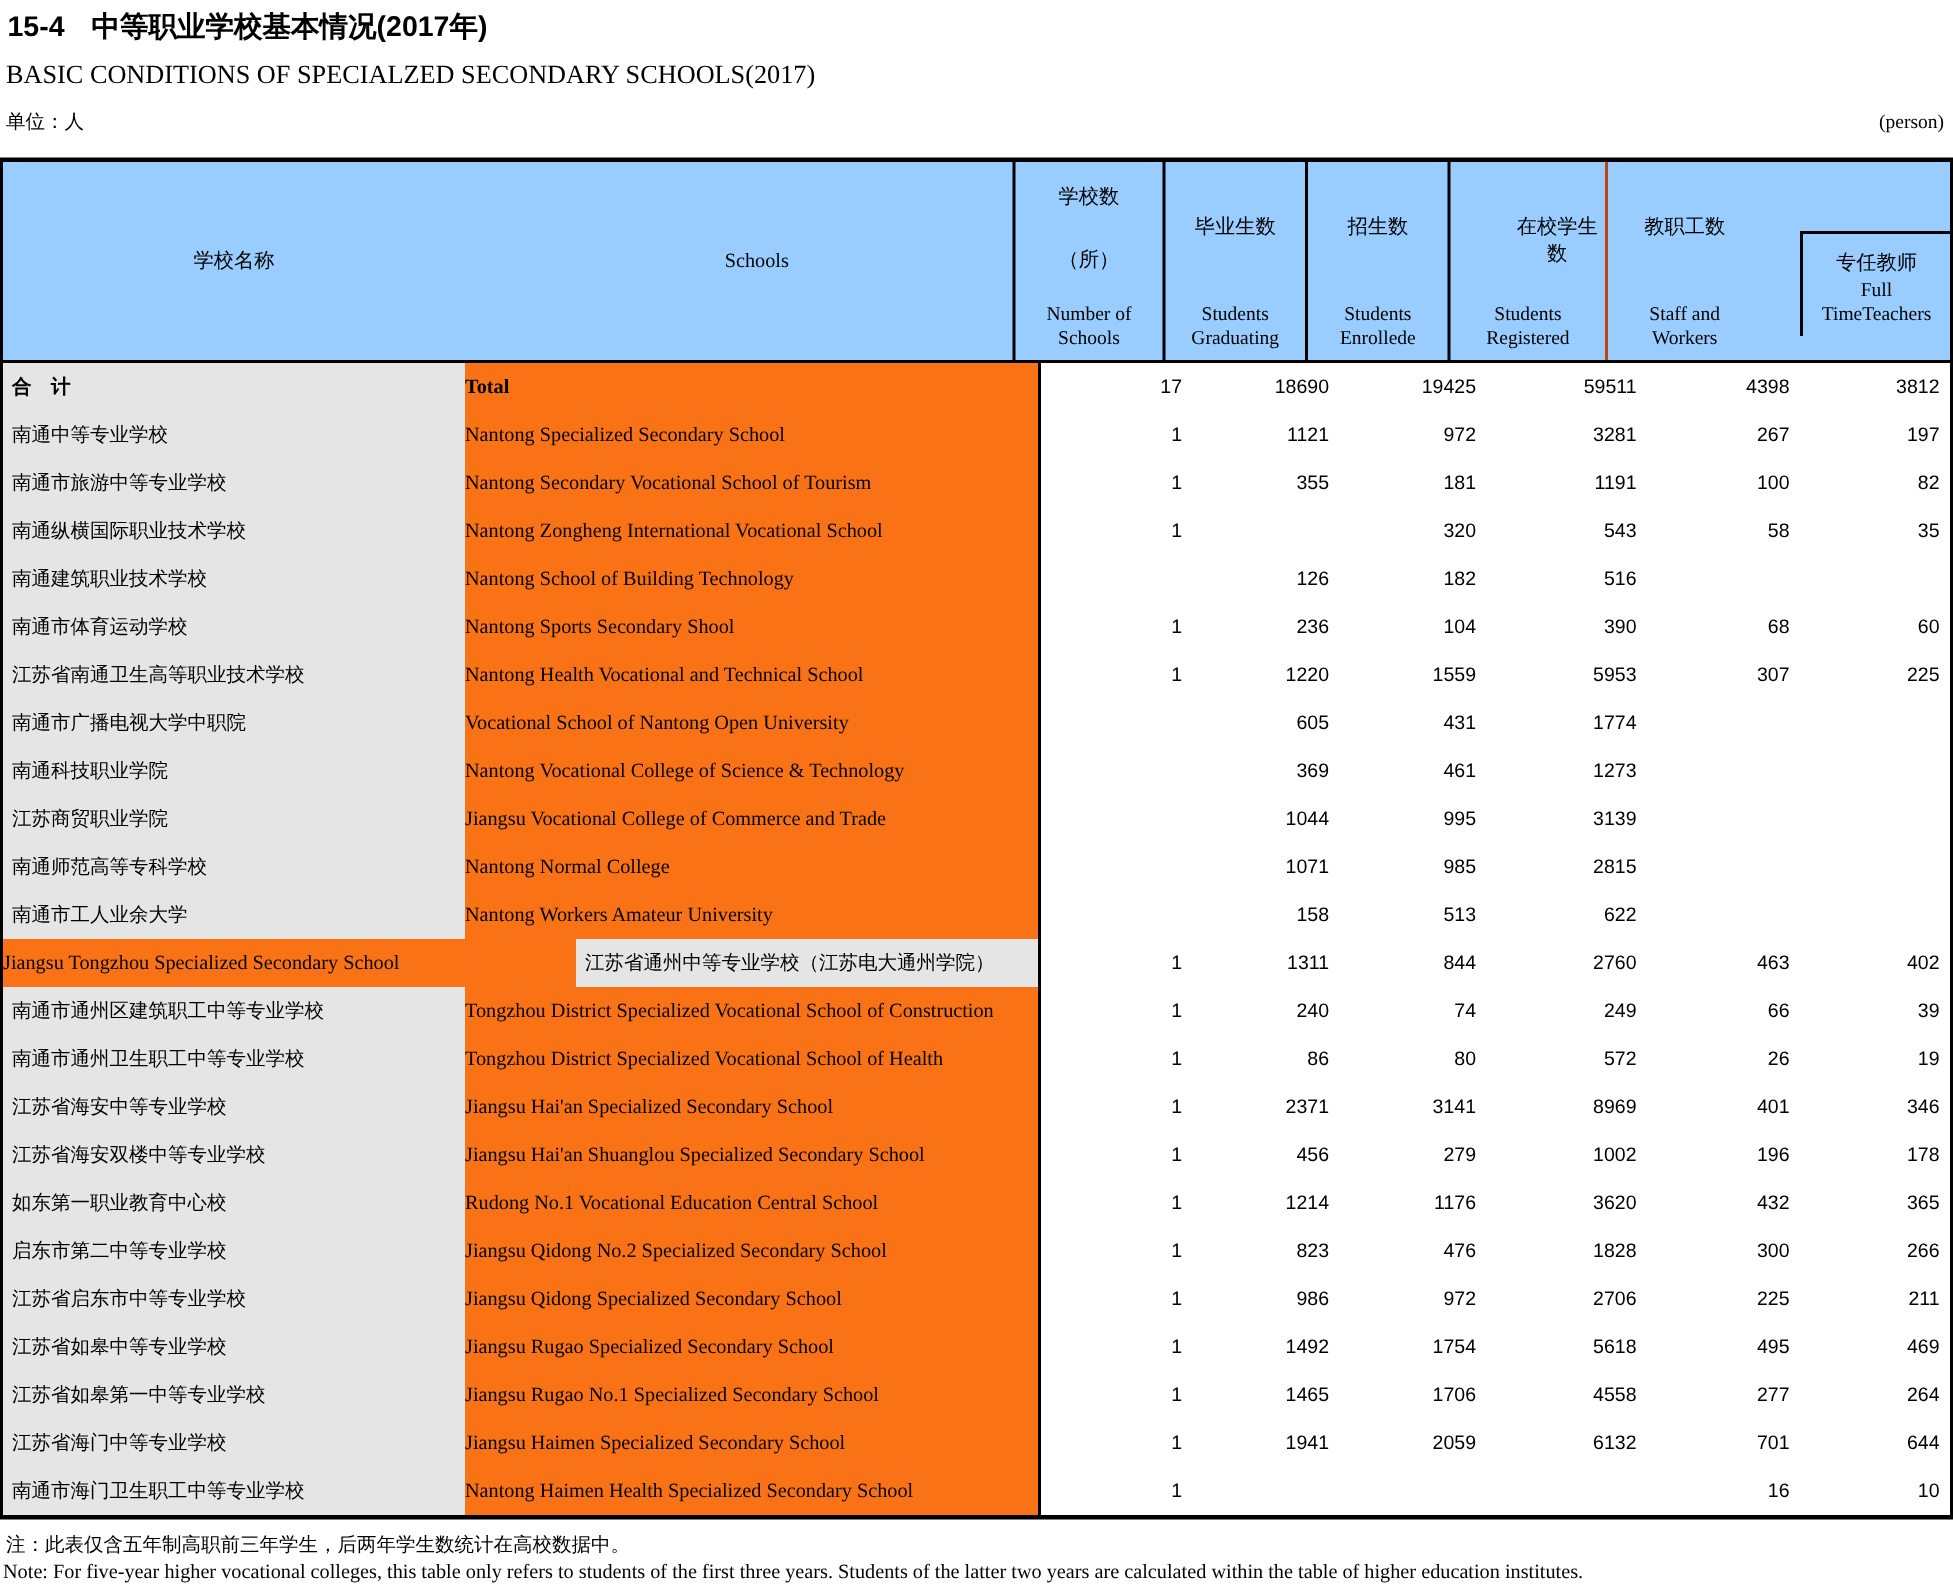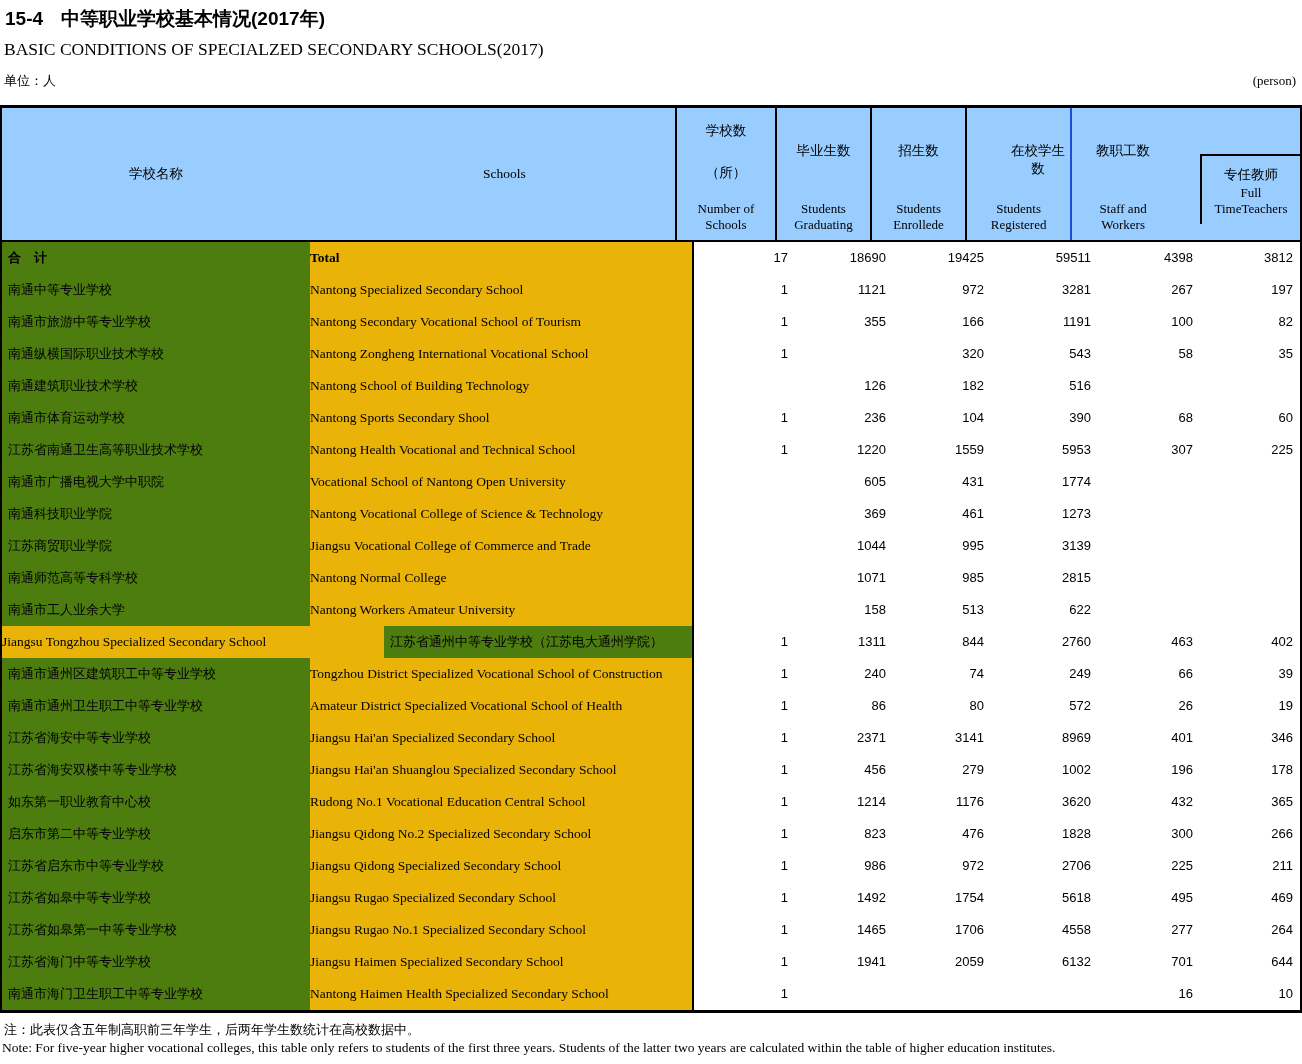--- a/index.html
+++ b/index.html
@@ -26,32 +26,32 @@
                          font-family: "Liberation Serif", "DejaVu Serif", serif; font-size: 13.5px; }
 
   .th-num { position: relative; border-left: 2px solid #000; font-size: 13.5px; text-align: center; }
   .th-num .zh1 { margin-top: 34px; }
   .th-num.tall .zh1 { margin-top: 14px; }
   .th-num .zh2 { margin-top: 24px; }
   .th-en { position: absolute; bottom: 7px; left: 0; right: 0; text-align: center;
            font-family: "Liberation Serif", "DejaVu Serif", serif; font-size: 13px; line-height: 16px; }
   .c0 { width: 103px; } .c1 { width: 98px; } .c2 { width: 98px; } .c3 { width: 107px; padding-left: 39px; }
 
-  .th-staff { position: relative; width: 237px; border-left: 2px solid #1d4ed8; font-size: 13.5px; }
+  .th-staff { position: relative; width: 237px; border-left: 2px solid #c2410c; font-size: 13.5px; }
   .staff-main { position: absolute; left: 0; top: 0; width: 102px; height: 100%; text-align: center; }
   .staff-main .zh1 { margin-top: 34px; }
   .sub-box { position: absolute; right: 0; top: 46px; bottom: 16px; width: 100px;
              border-left: 2px solid #000; border-top: 2px solid #000; text-align: center; }
   .sub-box .zh1 { margin-top: 10px; }
 
   
   .tbody .tr { display: flex; height: 32px; line-height: 32px; }
   .td { overflow: visible; white-space: nowrap; }
-  .td.zh { width: 308px; padding-left: 6px; background: #4d7c0f; font-size: 13px; }
-  .td.en { flex: 1; background: #eab308; font-family: "Liberation Serif", "DejaVu Serif", serif; font-size: 13.5px; }
+  .td.zh { width: 308px; padding-left: 6px; background: #e5e5e5; font-size: 13px; }
+  .td.en { flex: 1; background: #f97316; font-family: "Liberation Serif", "DejaVu Serif", serif; font-size: 13.5px; }
   .td.num { text-align: right; padding-right: 7px; background: #ffffff; font-size: 13px; }
   .td.num.n0 { width: 103px; border-left: 2px solid #000; }
   .td.num.n1 { width: 98px; } .td.num.n2 { width: 98px; } .td.num.n3 { width: 107px; }
   .td.num.n4 { width: 102px; } .td.num.n5 { width: 100px; }
   .tr.bold .td.zh, .tr.bold .td.en { font-weight: bold; }
 
   .note-zh { margin: 9px 0 0 4px; font-size: 13px; line-height: 16px; }
   .note-en { margin: 1px 0 0 2px; font-family: "Liberation Serif", "DejaVu Serif", serif;
              font-size: 13.5px; line-height: 17px; }
 </style>
@@ -149,21 +149,21 @@
     <div class="td num n2">972</div>
     <div class="td num n3">3281</div>
     <div class="td num n4">267</div>
     <div class="td num n5">197</div>
   </div>
         <div class="tr">
     <div class="td zh">南通市旅游中等专业学校</div>
     <div class="td en">Nantong Secondary Vocational School of Tourism</div>
     <div class="td num n0">1</div>
     <div class="td num n1">355</div>
-    <div class="td num n2">166</div>
+    <div class="td num n2">181</div>
     <div class="td num n3">1191</div>
     <div class="td num n4">100</div>
     <div class="td num n5">82</div>
   </div>
         <div class="tr">
     <div class="td zh">南通纵横国际职业技术学校</div>
     <div class="td en">Nantong Zongheng International Vocational School</div>
     <div class="td num n0">1</div>
     <div class="td num n1"></div>
     <div class="td num n2">320</div>
@@ -266,21 +266,21 @@
     <div class="td en">Tongzhou District Specialized Vocational School of Construction</div>
     <div class="td num n0">1</div>
     <div class="td num n1">240</div>
     <div class="td num n2">74</div>
     <div class="td num n3">249</div>
     <div class="td num n4">66</div>
     <div class="td num n5">39</div>
   </div>
         <div class="tr">
     <div class="td zh">南通市通州卫生职工中等专业学校</div>
-    <div class="td en">Amateur District Specialized Vocational School of Health</div>
+    <div class="td en">Tongzhou District Specialized Vocational School of Health</div>
     <div class="td num n0">1</div>
     <div class="td num n1">86</div>
     <div class="td num n2">80</div>
     <div class="td num n3">572</div>
     <div class="td num n4">26</div>
     <div class="td num n5">19</div>
   </div>
         <div class="tr">
     <div class="td zh">江苏省海安中等专业学校</div>
     <div class="td en">Jiangsu Hai'an Specialized Secondary School</div>

